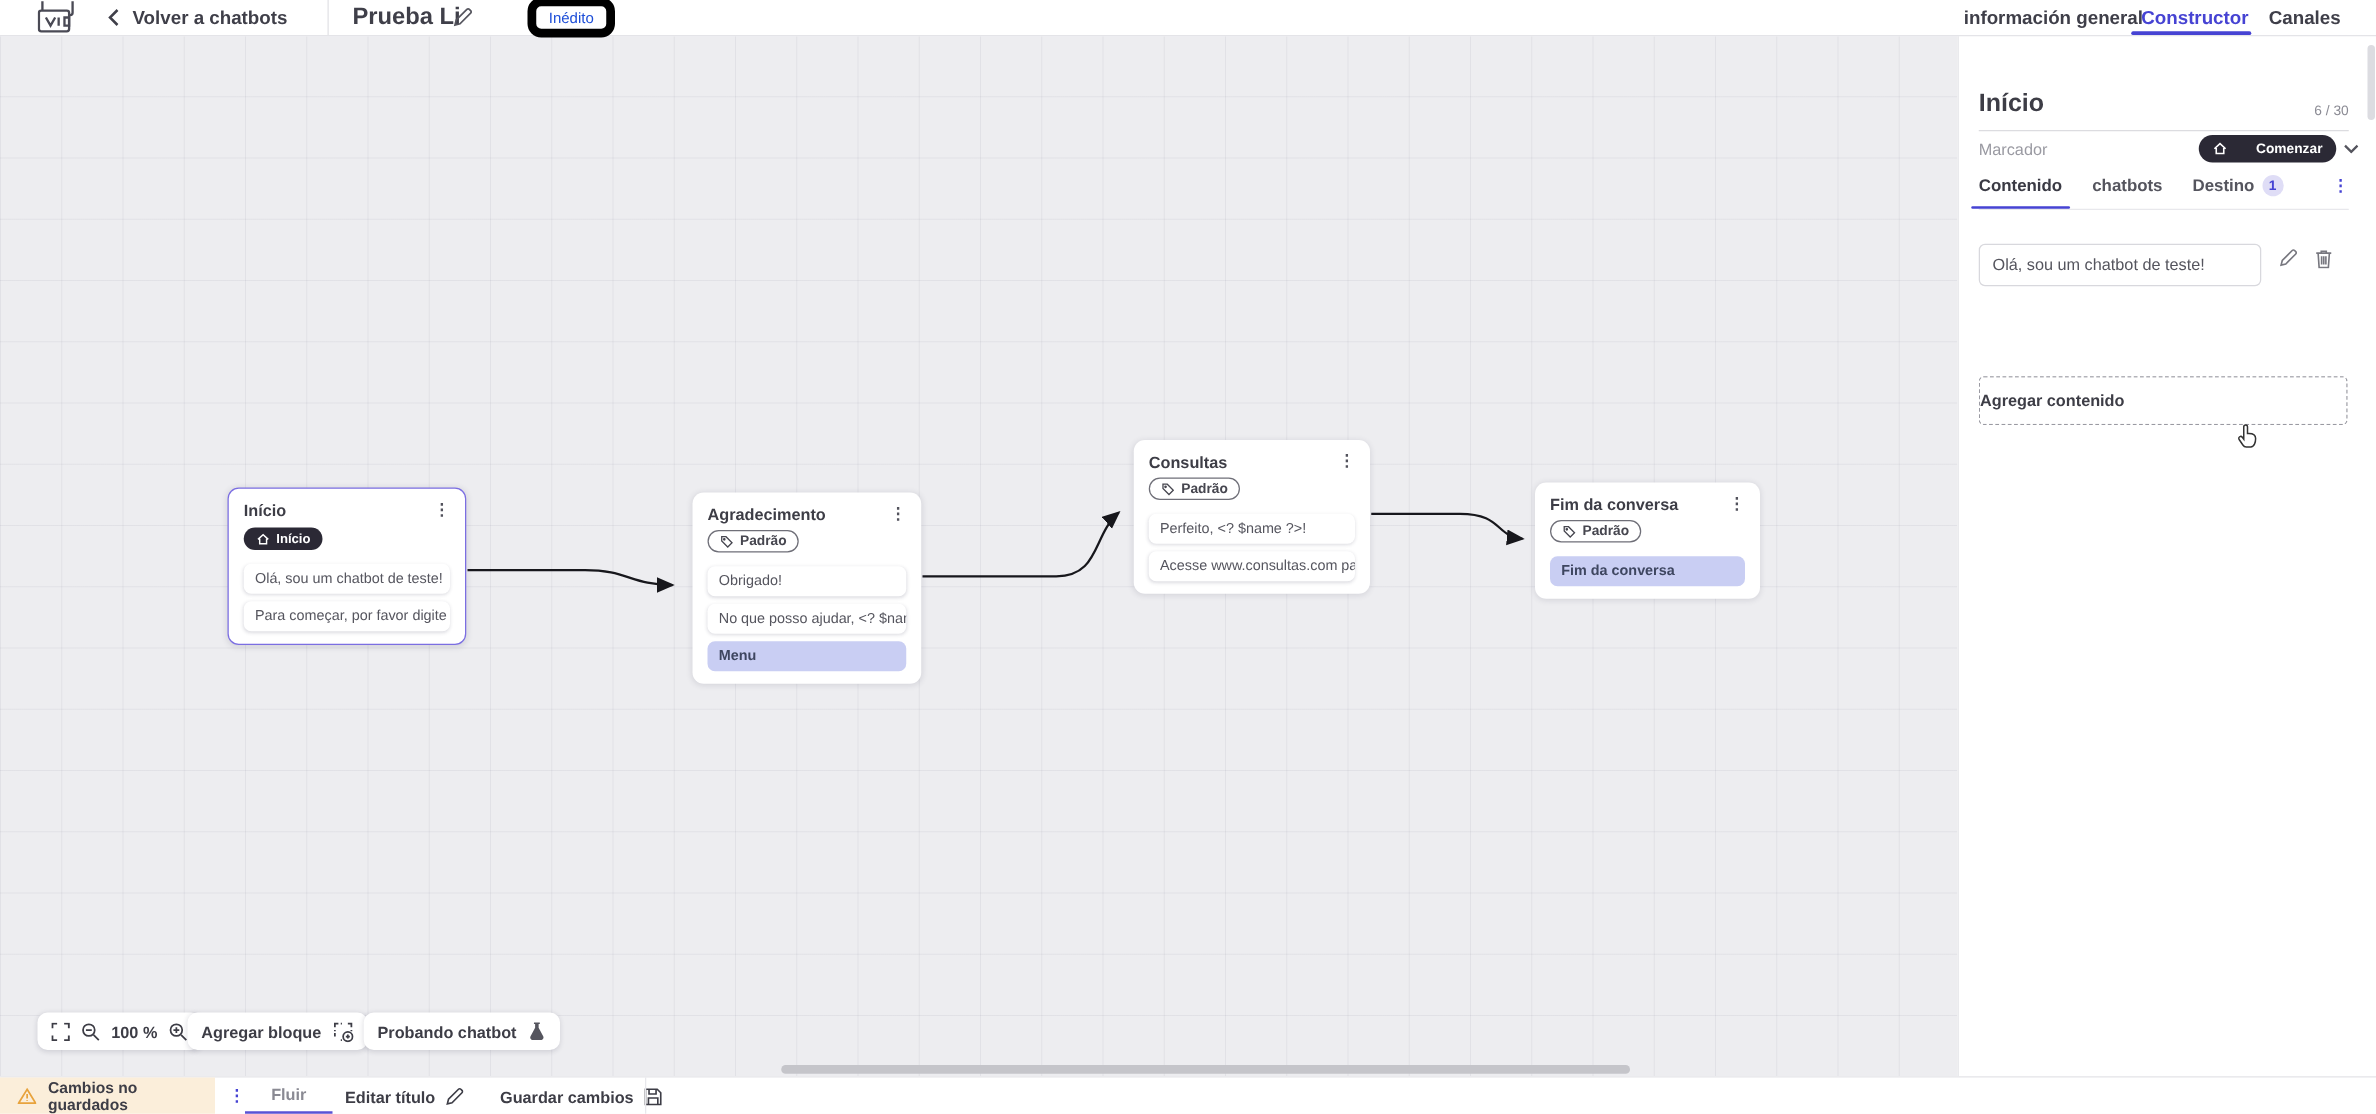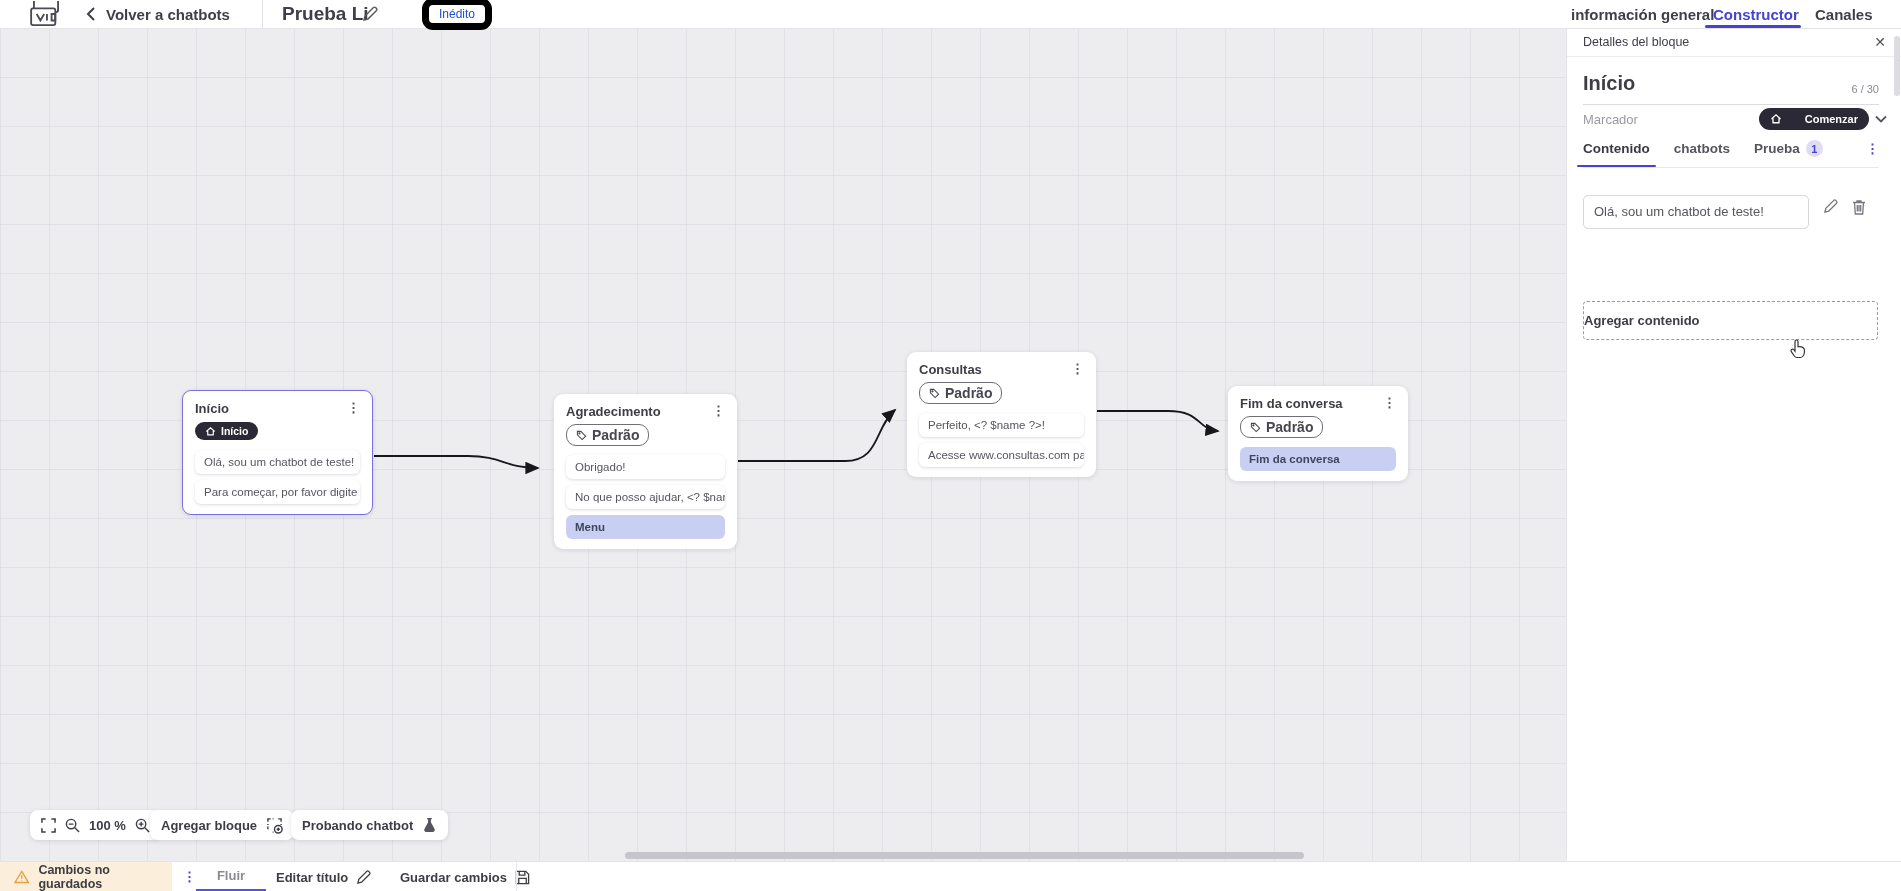--- a/index.html
+++ b/index.html
@@ -26,21 +26,21 @@
                      linear-gradient(to bottom,rgba(120,120,140,0.10) 1px,transparent 1px);
     background-size:49px 49px;overflow:hidden;}
   .node{position:absolute;background:#fff;border-radius:9px;box-shadow:0 1px 5px rgba(40,40,70,.14);padding:10px 12px;box-sizing:border-box;}
   .node.selected{border:1.6px solid #7b6ee2;}
   .node-head{display:flex;justify-content:space-between;align-items:flex-start;}
   .node-title{font-size:13px;font-weight:700;color:#3d3d46;}
   .kebab{font-size:13px;color:#52525c;line-height:1;cursor:pointer;font-weight:700;letter-spacing:0;}
   .badge-dark{display:inline-flex;align-items:center;gap:5px;background:#2b2935;color:#fff;border-radius:11px;
     font-size:10.5px;font-weight:700;padding:3px 10px;margin-top:6px;}
   .badge-outline{display:inline-flex;align-items:center;gap:5px;border:1px solid #6f6f78;color:#46464f;border-radius:10px;
-    font-size:14px;font-weight:600;padding:2px 9px;margin-top:5px;background:#fff;}
+    font-size:11px;font-weight:600;padding:2px 9px;margin-top:5px;background:#fff;}
   .rows{margin-top:9px;display:flex;flex-direction:column;gap:6px;}
   .node-row{background:#fff;border-radius:6px;box-shadow:0 1px 3px rgba(40,40,70,.16);
     font-size:11.5px;color:#55555e;padding:6px 9px;white-space:nowrap;overflow:hidden;cursor:pointer;}
   .node-row.highlight{background:#c9cef3;color:#3e4660;font-weight:700;box-shadow:none;}
   
   .ctl{position:absolute;background:#fff;border-radius:8px;box-shadow:0 1px 4px rgba(40,40,70,.15);
     height:30px;display:flex;align-items:center;gap:9px;padding:0 11px;font-size:13px;font-weight:700;color:#3d3d46;}
   .zoom-val{font-size:13px;font-weight:700;color:#3d3d46;}
   .hscroll{position:absolute;left:625px;top:824px;width:679px;height:7px;background:#c5c5ca;border-radius:4px;}
   
@@ -227,24 +227,20 @@
   <div class="topbar-item top-tab active" style="left:1713px;">
     <span>Constructor</span>
   </div>
   <div class="tab-underline" style="left:1705px;width:96px;"></div>
   <div class="topbar-item top-tab" style="left:1815px;">
     <span>Canales</span>
   </div>
 </div>
 
 <div class="abs panel">
-  <div class="panel-head">
-    <span class="panel-head-label">Detalles del bloque</span>
-    <span class="close-x">✕</span>
-  </div>
 
   <div class="block-title-row">
     <span class="block-title">Início</span>
     <span class="counter">6 / 30</span>
   </div>
 
   <div class="marker-row">
     <span class="marker-label">Marcador</span>
     <span style="display:flex;align-items:center;gap:6px;">
       <span class="marker-value">
@@ -260,21 +256,21 @@
   </div>
 
   <div class="panel-tabs">
     <span class="panel-tab active">
         <span>Contenido</span>
       </span>
     <span class="panel-tab">
         <span>chatbots</span>
       </span>
     <span class="panel-tab">
-      <span>Prueba</span>
+      <span>Destino</span>
       <span class="dest-badge">1</span>
     </span>
     <span class="panel-kebab">⋮</span>
   </div>
 
   <div class="content-item" style="top:167px;">
     <div class="content-box">Olá, sou um chatbot de teste!</div>
     <span class="icon-btn">
       <svg width="15" height="15" viewBox="0 0 16 16" fill="none" stroke="#77777f" stroke-width="1.4">
           <path d="M2 14 l1-4 8.5-8.5 a1.4 1.4 0 0 1 2 0 l1 1 a1.4 1.4 0 0 1 0 2 L6 13 z"></path>

